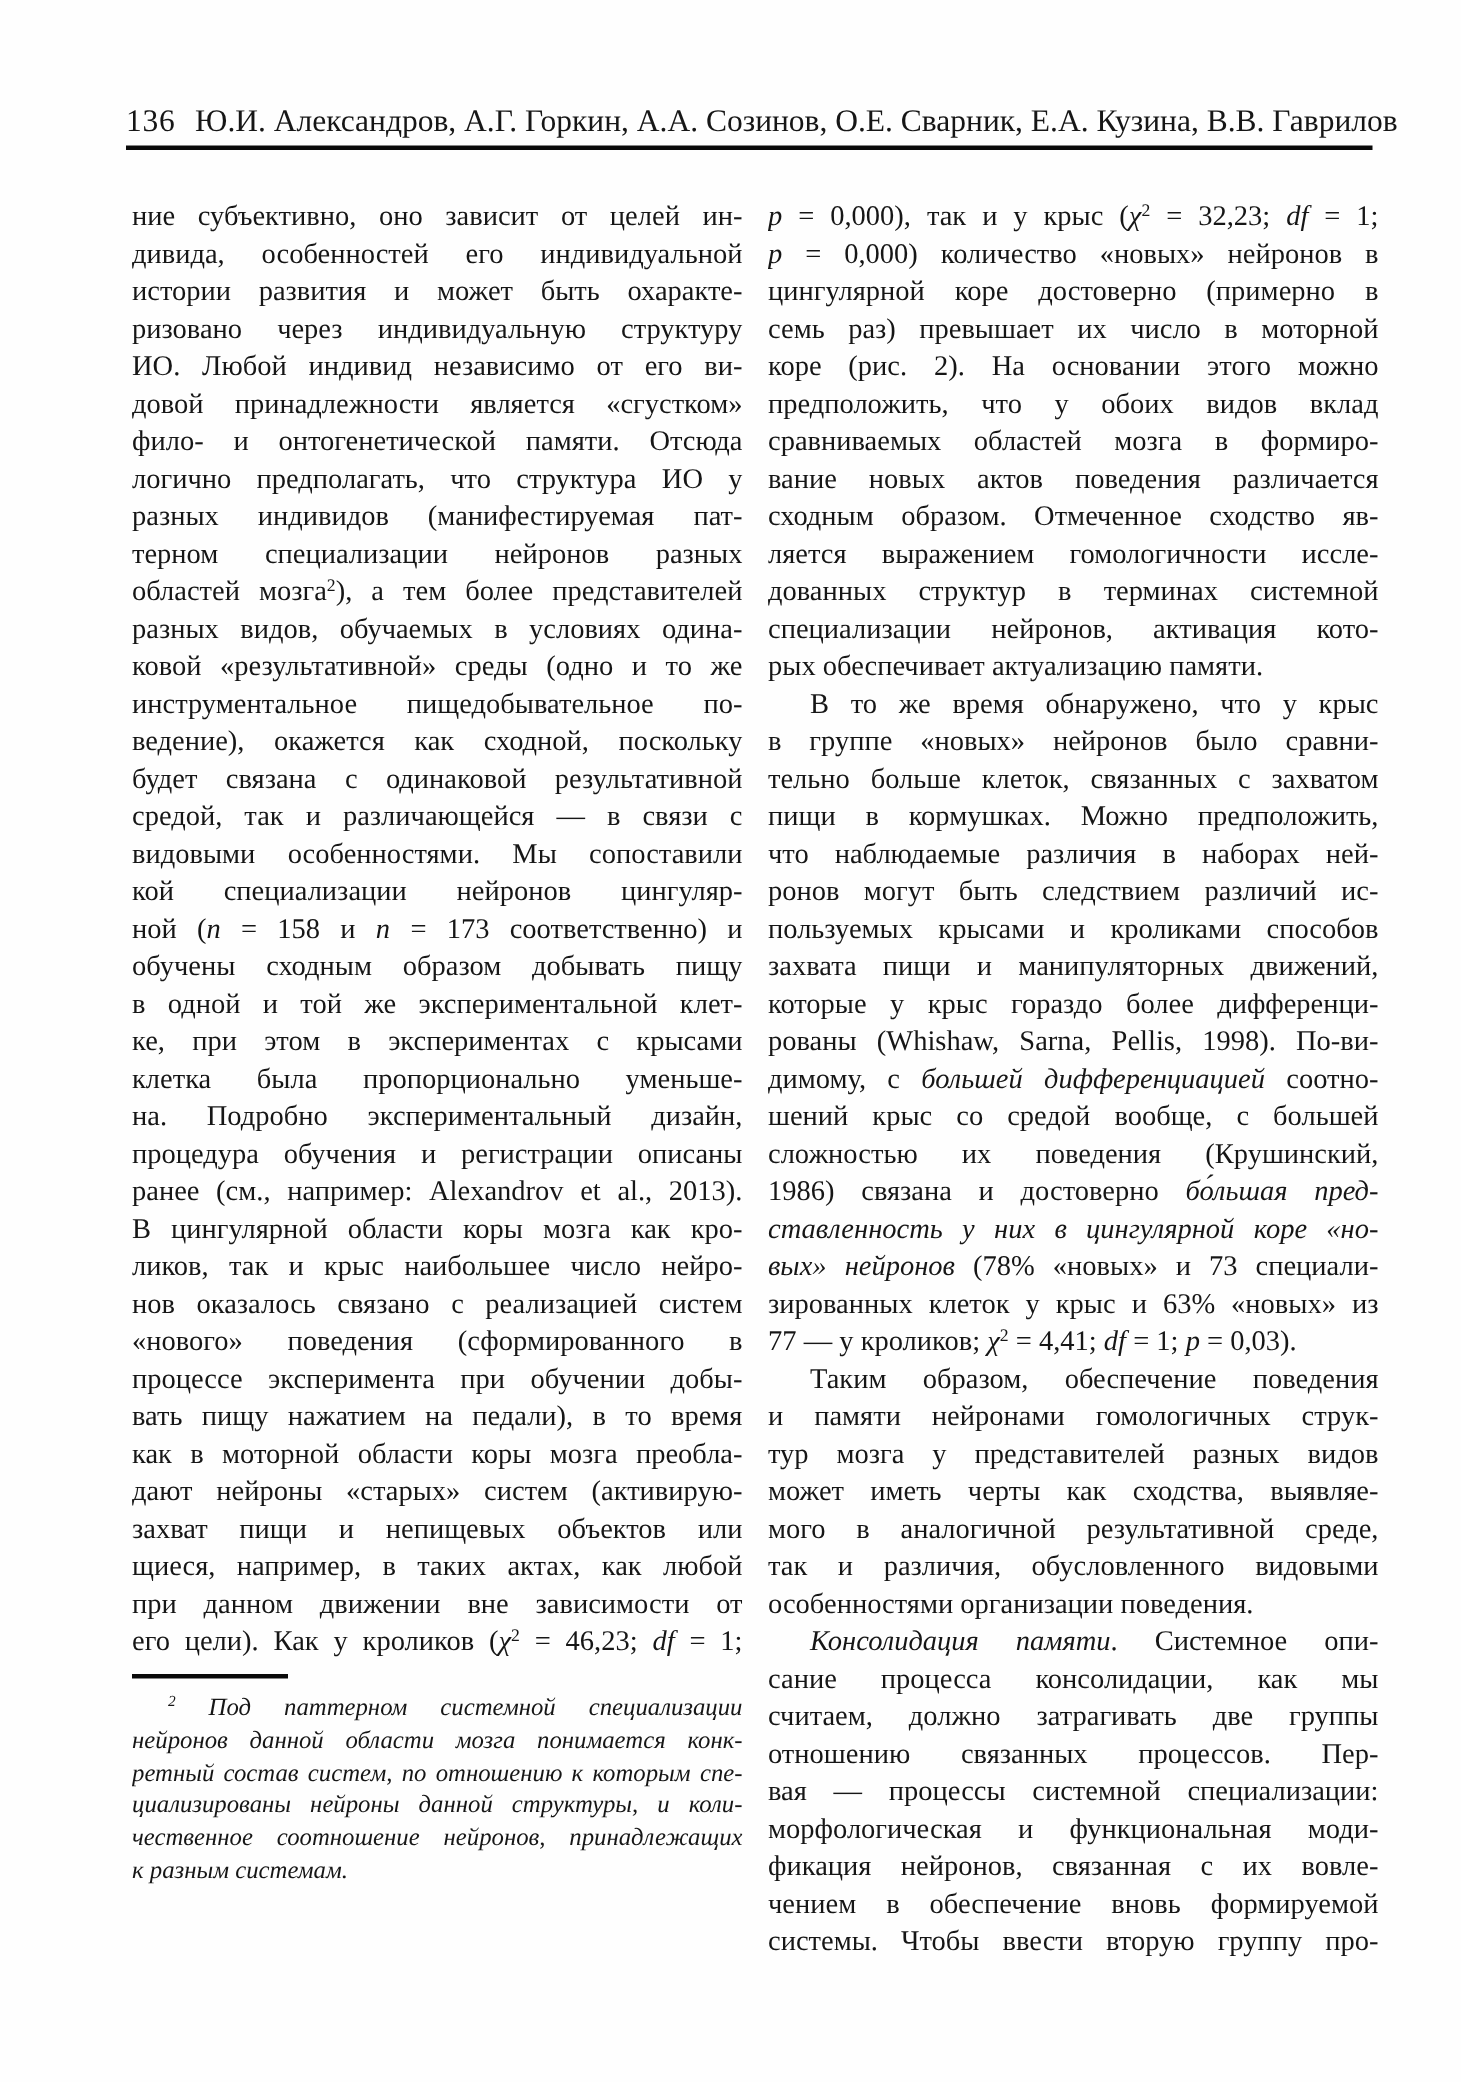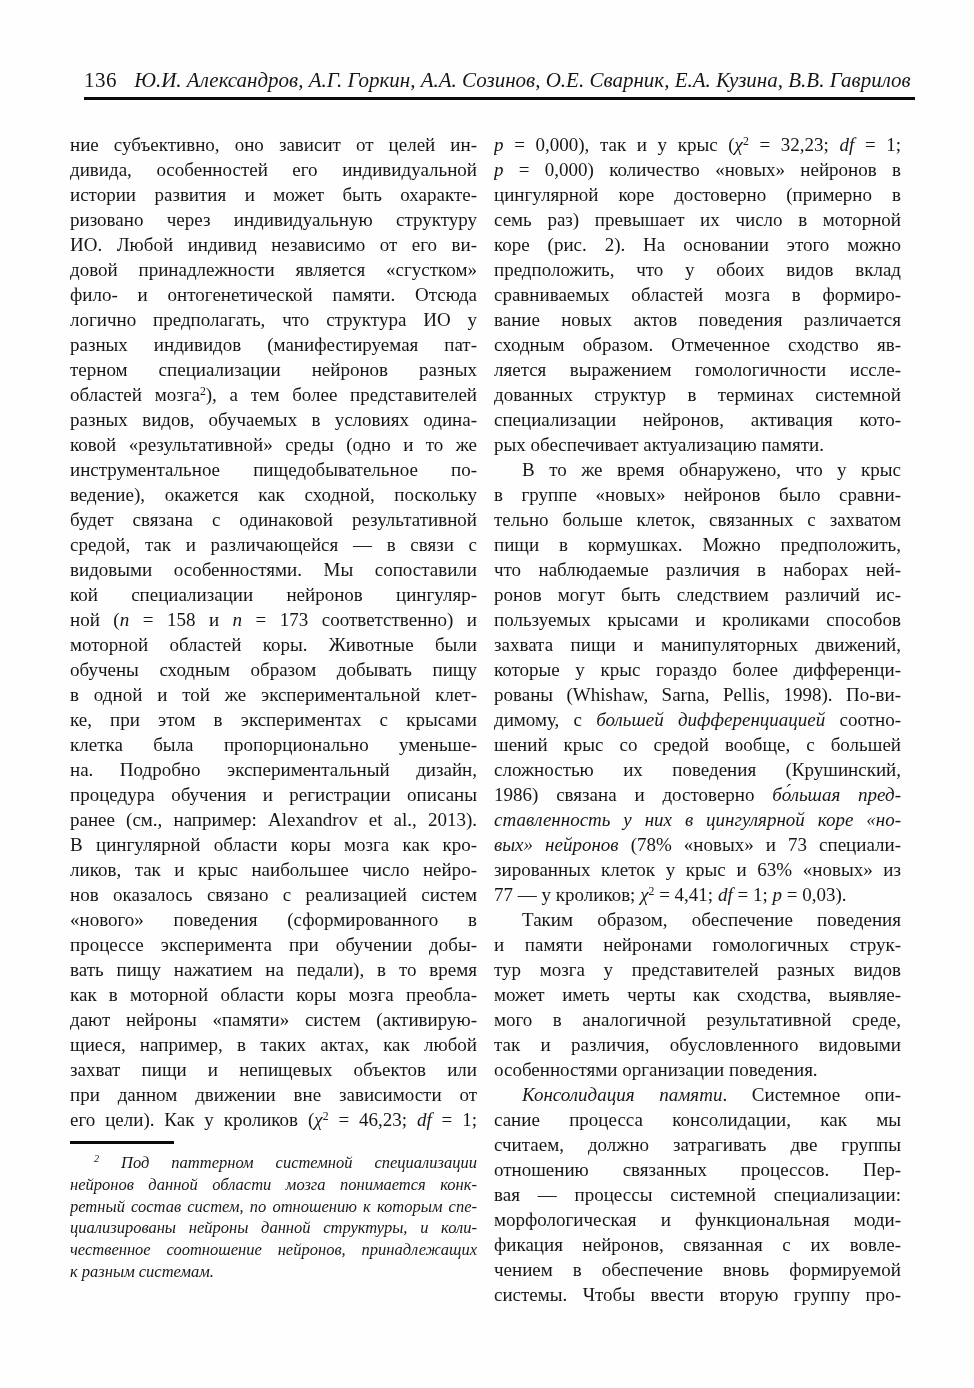--- a/index.html
+++ b/index.html
@@ -6,25 +6,25 @@
   body {
     width:974px; height:1388px; background:#ffffff; color:#161616;
     font-family:"Liberation Serif","DejaVu Serif",serif;
   }
   .page { position:relative; width:974px; height:1388px; overflow:hidden; background:#fefefe; }
 
   
   .running-head { position:absolute; left:84px; top:66px; width:831px; }
   .rh-row { position:relative; height:28px; font-size:21px; line-height:28px; }
   .page-num { position:absolute; left:0; top:0; letter-spacing:0.5px; }
-  .rh-authors { display:block; text-align:center; font-style:italic; padding-left:46px; white-space:nowrap; }
+  .rh-authors { display:block; text-align:center; padding-left:46px; white-space:nowrap; }
   .head-rule { height:3px; background:#0a0a0a; margin-top:3px; }
 
   
-  .columns { position:absolute; left:70px; top:132px; width:831px; display:flex; gap:17px; }
+  .columns { position:absolute; left:88px; top:132px; width:831px; display:flex; gap:17px; }
   .col { width:407px; font-size:19px; line-height:25px; }
 
   .tline { text-align:justify; height:25px; overflow:hidden; }
   .tline::after { content:""; display:inline-block; width:100%; height:0; }
   .tline.end::after { content:none; }
   .tline.ind { text-indent:28px; }
   .it { font-style:italic; }
   sup { font-size:0.62em; line-height:0; vertical-align:baseline; position:relative; top:-0.55em; }
 
   
@@ -62,38 +62,37 @@
           <div class="tline">областей мозга<sup>2</sup>), а тем более представителей</div>
           <div class="tline">разных видов, обучаемых в условиях одина-</div>
           <div class="tline">ковой «результативной» среды (одно и то же</div>
           <div class="tline">инструментальное пищедобывательное по-</div>
           <div class="tline">ведение), окажется как сходной, поскольку</div>
           <div class="tline">будет связана с одинаковой результативной</div>
           <div class="tline">средой, так и различающейся — в связи с</div>
           <div class="tline">видовыми особенностями. Мы сопоставили</div>
           <div class="tline">кой специализации нейронов цингуляр-</div>
           <div class="tline">ной (<span class="it">n</span> = 158 и <span class="it">n</span> = 173 соответственно) и</div>
-          <div class="tline">моторной областей коры. Животные были</div>
           <div class="tline">обучены сходным образом добывать пищу</div>
           <div class="tline">в одной и той же экспериментальной клет-</div>
           <div class="tline">ке, при этом в экспериментах с крысами</div>
           <div class="tline">клетка была пропорционально уменьше-</div>
           <div class="tline">на. Подробно экспериментальный дизайн,</div>
           <div class="tline">процедура обучения и регистрации описаны</div>
           <div class="tline">ранее (см., например: Alexandrov et al., 2013).</div>
           <div class="tline">В цингулярной области коры мозга как кро-</div>
           <div class="tline">ликов, так и крыс наибольшее число нейро-</div>
           <div class="tline">нов оказалось связано с реализацией систем</div>
           <div class="tline">«нового» поведения (сформированного в</div>
           <div class="tline">процессе эксперимента при обучении добы-</div>
           <div class="tline">вать пищу нажатием на педали), в то время</div>
           <div class="tline">как в моторной области коры мозга преобла-</div>
-          <div class="tline">дают нейроны «памяти» систем (активирую-</div>
+          <div class="tline">дают нейроны «старых» систем (активирую-</div>
+          <div class="tline">захват пищи и непищевых объектов или</div>
           <div class="tline">щиеся, например, в таких актах, как любой</div>
-          <div class="tline">захват пищи и непищевых объектов или</div>
           <div class="tline">при данном движении вне зависимости от</div>
           <div class="tline">его цели). Как у кроликов (<span class="it">χ</span><sup>2</sup> = 46,23; <span class="it">df</span> = 1;</div>
         </div>
       <div class="footnote-sep"></div>
       <div class="footnote">
           <div class="tline ind"><sup>2</sup> Под паттерном системной специализации</div>
           <div class="tline">нейронов данной области мозга понимается конк-</div>
           <div class="tline">ретный состав систем, по отношению к которым спе-</div>
           <div class="tline">циализированы нейроны данной структуры, и коли-</div>
           <div class="tline">чественное соотношение нейронов, принадлежащих</div>

